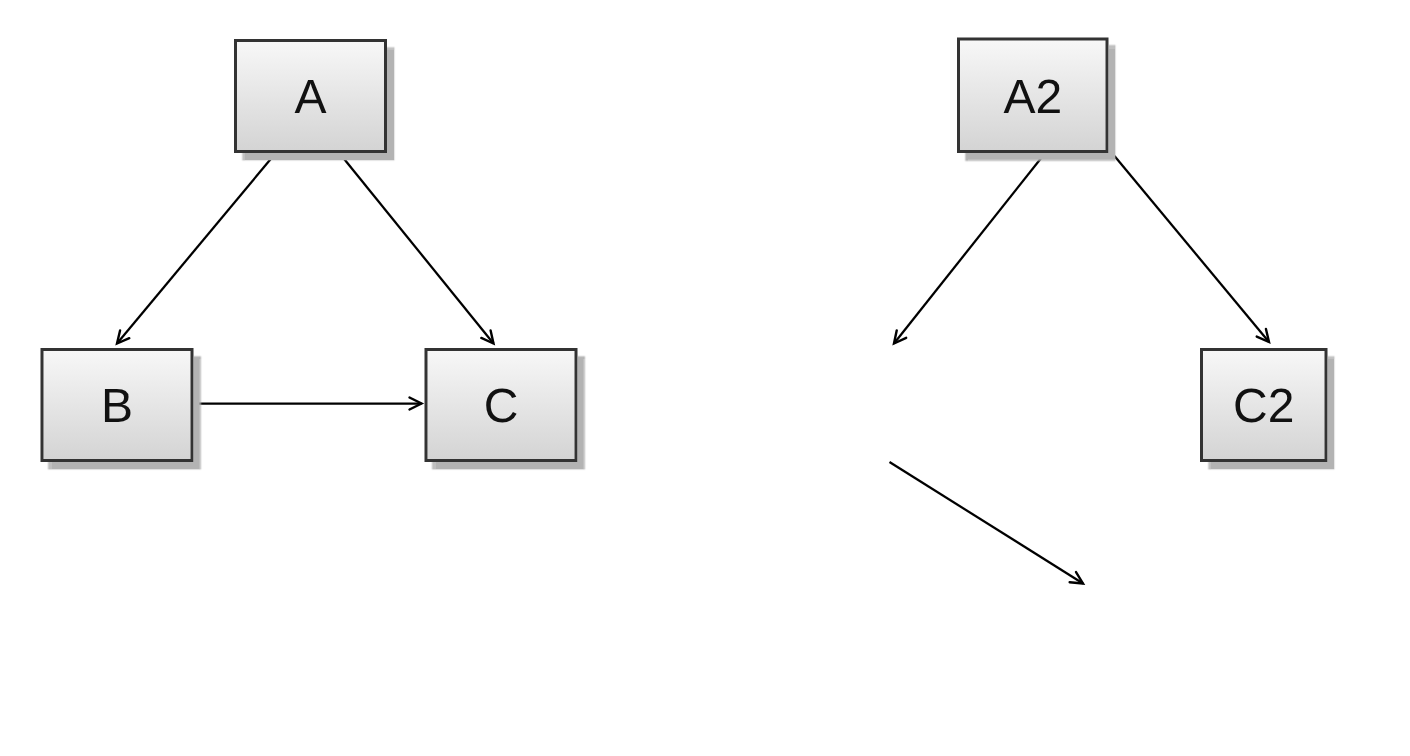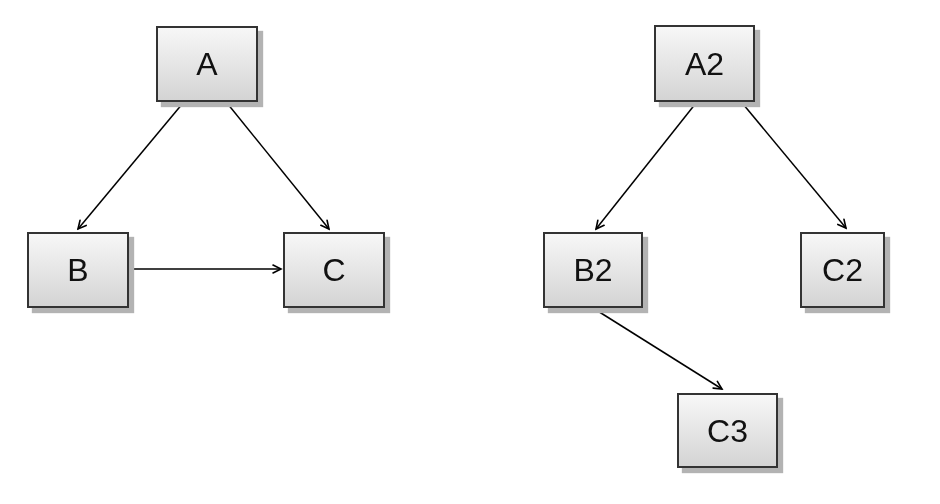--- a/index.html
+++ b/index.html
@@ -82,25 +82,19 @@
 
 <div class="node" style="left: 156px; top: 26px; width: 102px; height: 76px;">
       <span class="node-label">A</span>
     </div>
     <div class="node" style="left: 27px; top: 232px; width: 102px; height: 76px;">
       <span class="node-label">B</span>
     </div>
     <div class="node" style="left: 283px; top: 232px; width: 102px; height: 76px;">
       <span class="node-label">C</span>
     </div>
-    <div class="node" style="left: 654px; top: 25px; width: 101px; height: 77px;">
+    <div class="node" style="left: 638px; top: 25px; width: 101px; height: 77px;">
       <span class="node-label">A2</span>
-    </div>
-    <div class="node" style="left: 543px; top: 232px; width: 100px; height: 76px;">
-      <span class="node-label">B2</span>
     </div>
     <div class="node" style="left: 800px; top: 232px; width: 85px; height: 76px;">
       <span class="node-label">C2</span>
     </div>
-    <div class="node" style="left: 677px; top: 393px; width: 101px; height: 75px;">
-      <span class="node-label">C3</span>
-    </div>
   </div>
 
 </body></html>

